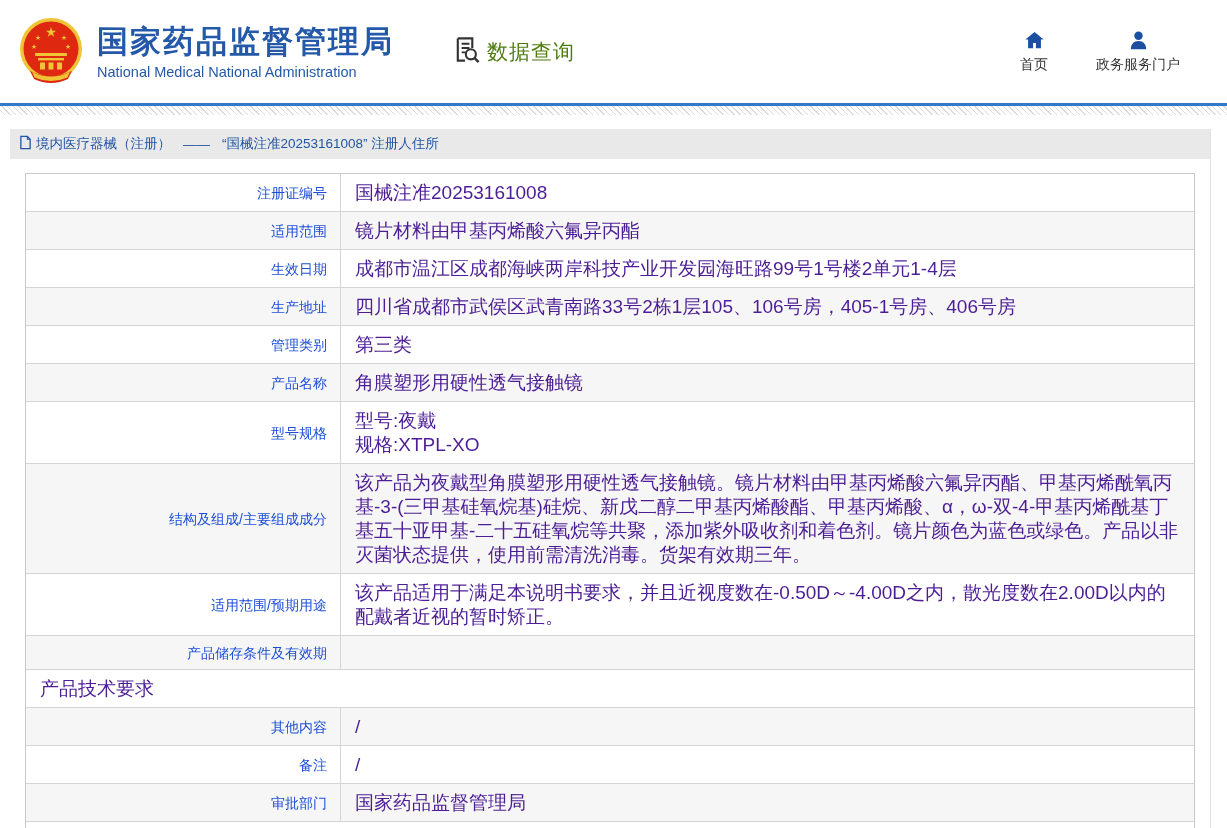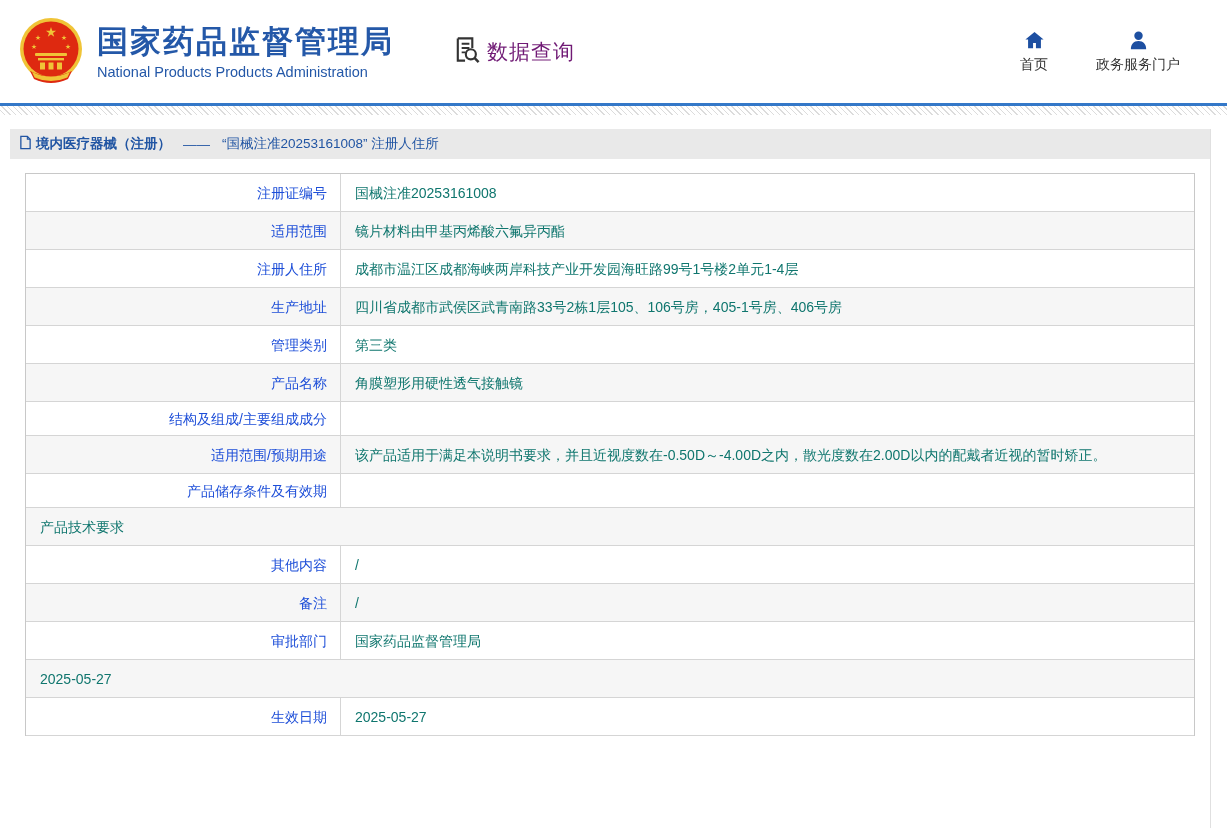--- a/index.html
+++ b/index.html
@@ -40,21 +40,21 @@
   }
   .section-title {
     display: flex;
     align-items: center;
     gap: 6px;
     margin-left: 58px;
     cursor: pointer;
   }
   .section-title .label {
     font-size: 21px;
-    color: #701a75;
+    color: #4d7c0f;
     letter-spacing: 1px;
   }
   .top-nav {
     margin-left: auto;
     display: flex;
     align-items: center;
     gap: 48px;
   }
   .nav-item {
     display: flex;
@@ -85,21 +85,21 @@
   .breadcrumb {
     height: 30px;
     background: #e9e9e9;
     display: flex;
     align-items: center;
     padding: 0 16px 0 9px;
     font-size: 13.5px;
     color: #2155a3;
     gap: 4px;
   }
-  .breadcrumb .crumb-link { color: #2155a3; text-decoration: none; cursor: pointer; font-weight: bold; }
+  .breadcrumb .crumb-link { color: #2155a3; text-decoration: none; cursor: pointer; }
   .breadcrumb .sep { margin: 0 8px; color: #2155a3; }
 
   
   .info-table {
     margin: 14px 15px 0 15px;
     border: 1px solid #c8c8c8;
     border-bottom: none;
   }
   .row {
     display: flex;
@@ -116,22 +116,22 @@
     font-size: 14px;
     color: #1d4ed8;
     line-height: 20px;
     display: flex;
     align-items: center;
     justify-content: flex-end;
   }
   .row .cell-value {
     flex: 1 1 auto;
     padding: 7px 14px 6px 14px;
-    font-size: 14px;
-    color: #0f766e;
+    font-size: 19px;
+    color: #4c1d95;
     line-height: 24px;
     white-space: pre-line;
     display: flex;
     align-items: center;
   }
   .row .cell-value > span { display: block; }
 </style>
 </head>
 <body>
 
@@ -150,21 +150,21 @@
         <rect x="20" y="43" width="26" height="2.4" fill="#f0c437"></rect>
         <rect x="22" y="47.5" width="5" height="7" fill="#f0c437"></rect>
         <rect x="30.5" y="47.5" width="5" height="7" fill="#f0c437"></rect>
         <rect x="39" y="47.5" width="5" height="7" fill="#f0c437"></rect>
         <path d="M12 56 q21 10 42 0 l-4 8 q-17 8 -34 0 z" fill="#de2910"></path>
         <path d="M14 57 q19 9 38 0 l-2.6 5.4 q-16.4 7.4 -32.8 0 z" fill="#f0c437"></path>
       </svg>
     </span>
     <span class="brand-text">
       <span class="brand-cn">国家药品监督管理局</span>
-      <span class="brand-en">National Products Products Administration</span>
+      <span class="brand-en">National Medical National Administration</span>
     </span>
   </a>
 
   <a class="section-title">
     <span>
       <svg viewBox="0 0 30 30" width="29" height="29" fill="none" stroke="#333333" stroke-width="2.2">
         <path d="M6 3.5 h15 v10"></path>
         <path d="M6 3.5 v23 h7.5"></path>
         <path d="M10 9 h8 M10 13.5 h8 M10 18 h4" stroke-width="2"></path>
         <circle cx="19.5" cy="20" r="5.2"></circle>
@@ -214,37 +214,43 @@
   <div class="info-table">
     <div class="row">
       <div class="cell-label">注册证编号</div>
       <div class="cell-value"><span>国械注准20253161008</span></div>
     </div>
     <div class="row">
       <div class="cell-label">适用范围</div>
       <div class="cell-value"><span>镜片材料由甲基丙烯酸六氟异丙酯</span></div>
     </div>
     <div class="row">
-      <div class="cell-label">注册人住所</div>
+      <div class="cell-label">生效日期</div>
       <div class="cell-value"><span>成都市温江区成都海峡两岸科技产业开发园海旺路99号1号楼2单元1-4层</span></div>
     </div>
     <div class="row">
       <div class="cell-label">生产地址</div>
       <div class="cell-value"><span>四川省成都市武侯区武青南路33号2栋1层105、106号房，405-1号房、406号房</span></div>
     </div>
     <div class="row">
       <div class="cell-label">管理类别</div>
       <div class="cell-value"><span>第三类</span></div>
     </div>
     <div class="row">
       <div class="cell-label">产品名称</div>
       <div class="cell-value"><span>角膜塑形用硬性透气接触镜</span></div>
     </div>
     <div class="row">
+      <div class="cell-label">型号规格</div>
+      <div class="cell-value"><span>型号:夜戴
+规格:XTPL-XO</span></div>
+    </div>
+    <div class="row">
       <div class="cell-label">结构及组成/主要组成成分</div>
+      <div class="cell-value"><span>该产品为夜戴型角膜塑形用硬性透气接触镜。镜片材料由甲基丙烯酸六氟异丙酯、甲基丙烯酰氧丙基-3-(三甲基硅氧烷基)硅烷、新戊二醇二甲基丙烯酸酯、甲基丙烯酸、α，ω-双-4-甲基丙烯酰基丁基五十亚甲基-二十五硅氧烷等共聚，添加紫外吸收剂和着色剂。镜片颜色为蓝色或绿色。产品以非灭菌状态提供，使用前需清洗消毒。货架有效期三年。</span></div>
     </div>
     <div class="row">
       <div class="cell-label">适用范围/预期用途</div>
       <div class="cell-value"><span>该产品适用于满足本说明书要求，并且近视度数在-0.50D～-4.00D之内，散光度数在2.00D以内的配戴者近视的暂时矫正。</span></div>
     </div>
     <div class="row">
       <div class="cell-label">产品储存条件及有效期</div>
       <div class="cell-value"><span></span></div>
     </div>
     <div class="row">

